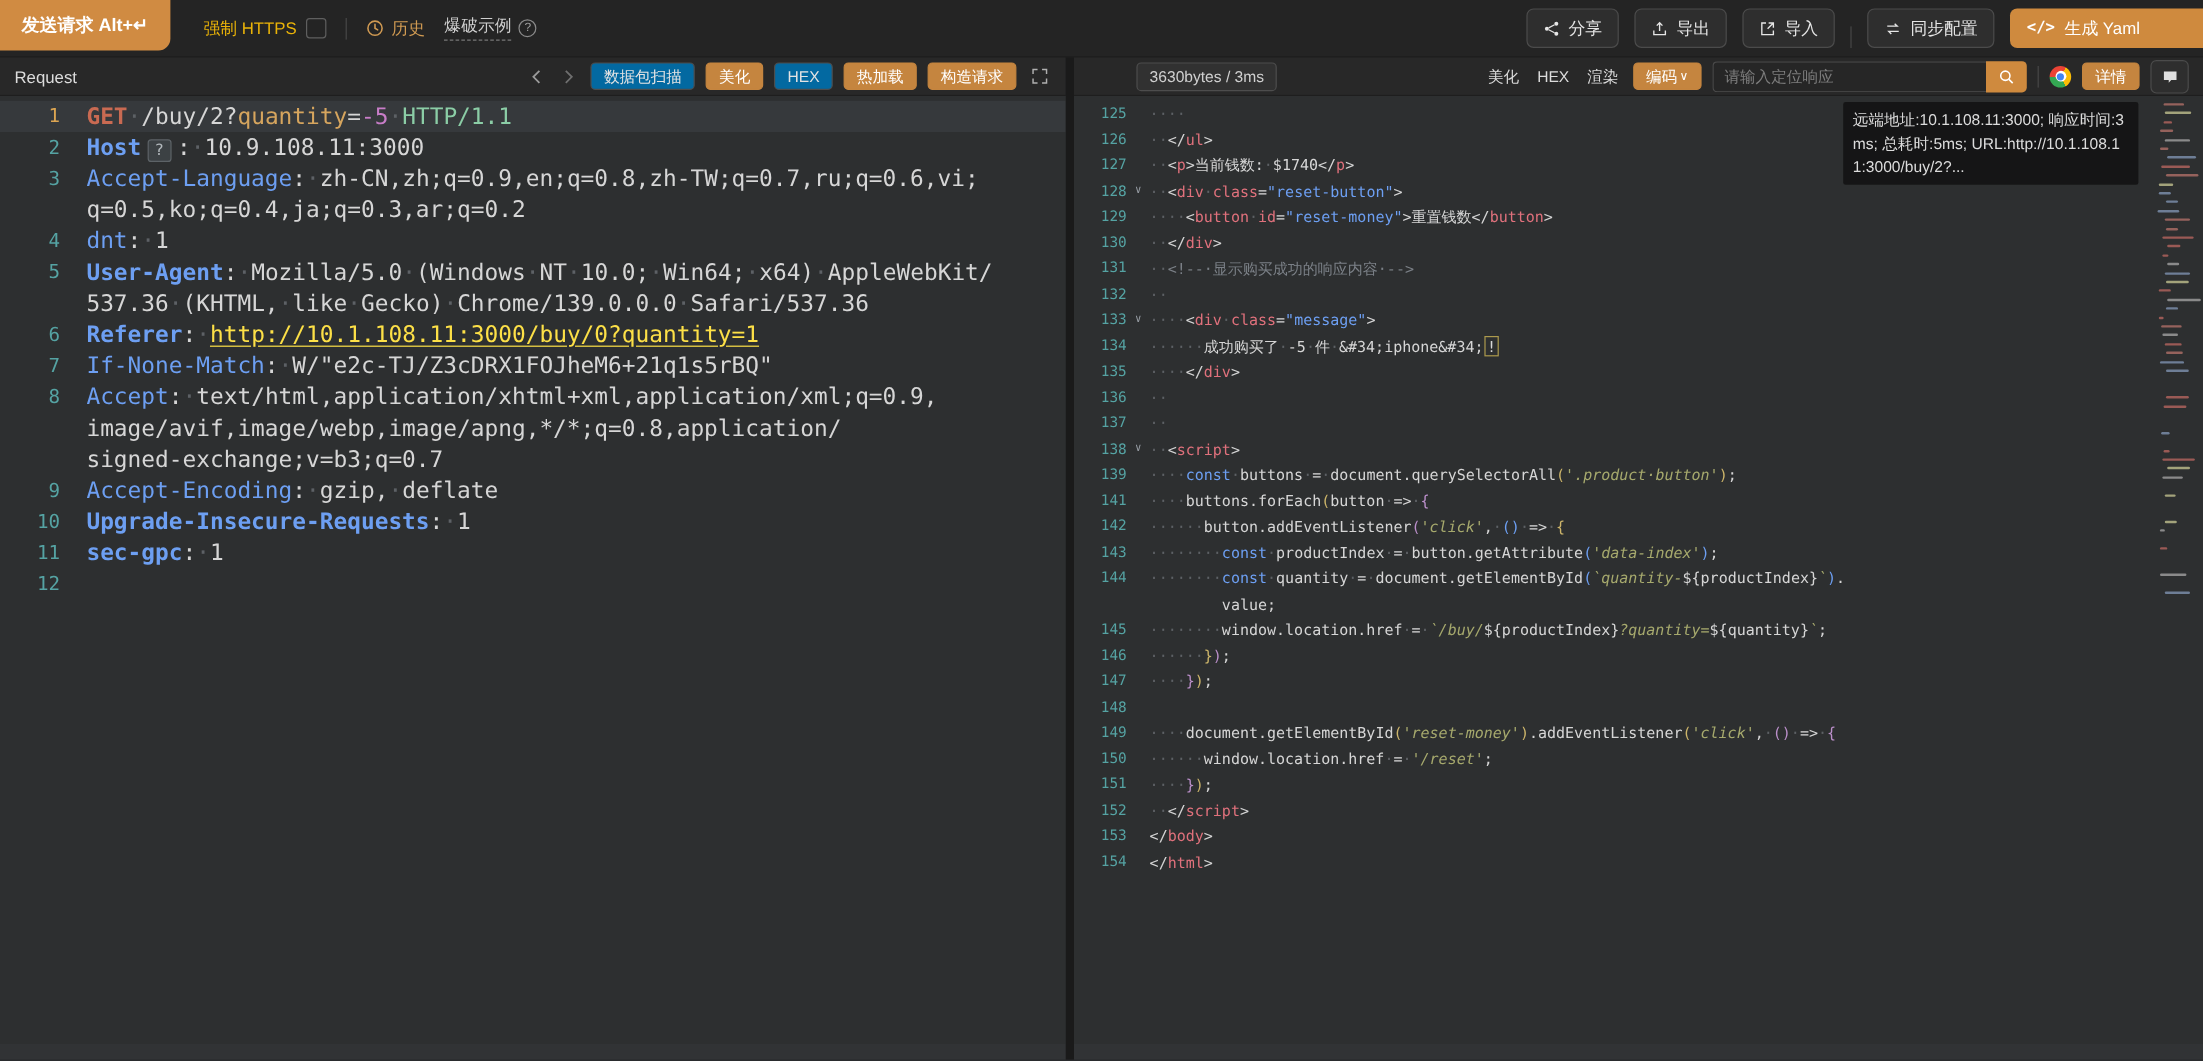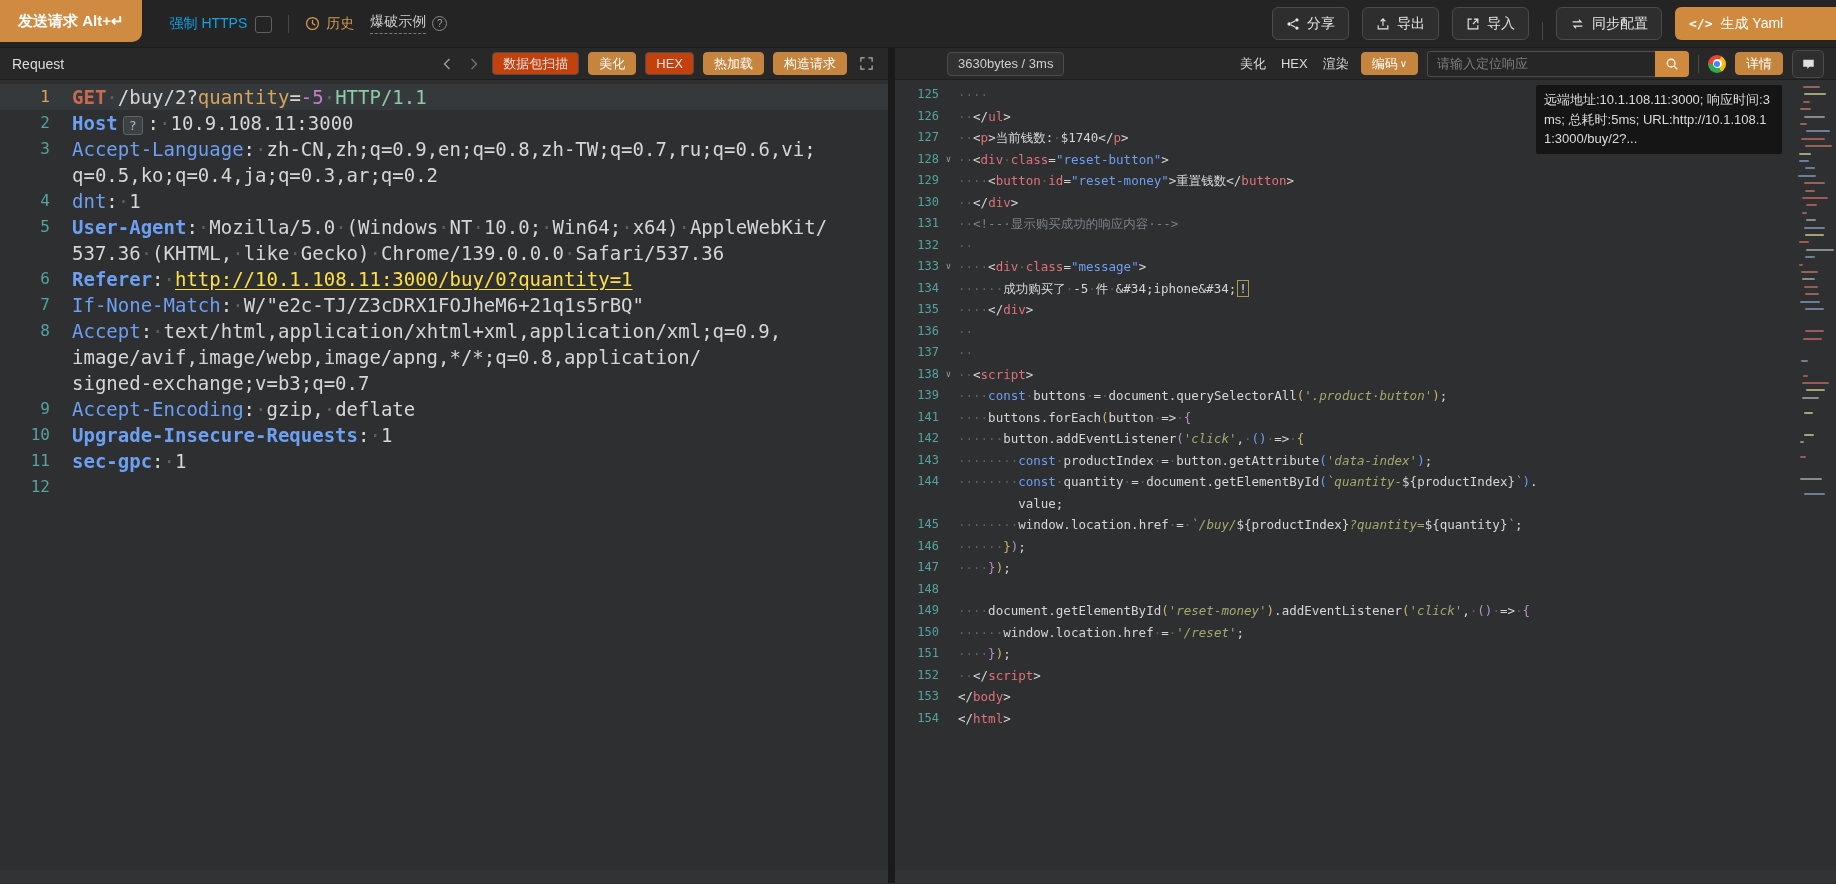--- a/index.html
+++ b/index.html
@@ -5,21 +5,21 @@
   * { box-sizing: border-box; margin: 0; padding: 0; }
   html,body { width:1836px; height:884px; overflow:hidden; }
   body { background:#2b2d2e; font-family:"Liberation Sans",sans-serif; color:#d6d6d6; }
 
   
   .topbar { height:48px; background:#242424; border-bottom:1px solid #1c1c1c;
             display:flex; align-items:center; gap:16px; }
   .send-btn { align-self:flex-start; height:42px; padding:0 18px; border:none;
               background:#d08b42; color:#fff; font-weight:bold; font-size:15px;
               border-radius:0 0 10px 0; cursor:pointer; font-family:"Liberation Sans",sans-serif; }
-  .https-group { display:flex; align-items:flex-end; gap:8px; margin-left:12px; font-size:14px; color:#0ea5e9; }
+  .https-group { display:flex; align-items:flex-start; gap:8px; margin-left:12px; font-size:14px; color:#eab308; }
   .checkbox { width:17px; height:17px; border:1.5px solid #5f5f5f; border-radius:3px; background:transparent; cursor:pointer; }
   .vdiv { width:1px; height:18px; background:#474747; }
   .history-group { display:flex; align-items:center; gap:6px; color:#d09a52; font-size:14px; cursor:pointer; }
   .blast-group { display:flex; align-items:center; gap:6px; font-size:14px; color:#cfcfcf; cursor:pointer; }
   .blast-group .lbl { border-bottom:1px dashed #777; padding-bottom:2px; }
   .qmark { width:15px; height:15px; border:1px solid #8a8a8a; border-radius:50%; color:#9f9f9f;
            font-size:10px; display:inline-flex; align-items:center; justify-content:center; }
   .tb-right { margin-left:auto; display:flex; align-items:flex-end; gap:13px; }
   .tb-btn { height:33px; padding:0 13px; background:#2e2e2e; border:1px solid #4b4b4b;
             border-radius:6px; color:#e6e6e6; font-size:14px; display:flex; align-items:center;
@@ -35,21 +35,21 @@
   .panel.left { width:888px; }
   .divider { width:7px; background:#1a1a1a; cursor:col-resize; }
   .panel.right { flex:1; min-width:0; }
 
   .panel-header { height:32px; background:#282828; border-bottom:1px solid #1e1e1e;
                   display:flex; align-items:center; gap:9px; padding:0 12px; flex:none; }
   .panel-title { font-size:14px; color:#dcdcdc; }
   .spacer { flex:1; }
   .nav-arrow { width:18px; height:18px; display:flex; align-items:center; justify-content:center; cursor:pointer; }
   .chip { height:23px; padding:0 10px; border-radius:4px; font-size:13px; display:flex; align-items:center;
-          background:#c2410c; border:1px solid #4d4d4d; color:#e3e3e3; cursor:pointer; white-space:nowrap;
+          background:#0369a1; border:1px solid #4d4d4d; color:#e3e3e3; cursor:pointer; white-space:nowrap;
           font-family:"Liberation Sans",sans-serif; }
   .chip.orange { background:#c5853f; border-color:#c5853f; color:#fff; }
   .plainbtn { color:#dcdcdc; font-size:13px; padding:0 3px; cursor:pointer; background:none; border:none;
               font-family:"Liberation Sans",sans-serif; }
   .meta-chip { height:24px; padding:0 10px; border-radius:4px; font-size:13px; display:flex; align-items:center;
                background:#313131; border:1px solid #4d4d4d; color:#cfcfcf; margin-left:40px; }
   .expand-btn { width:20px; height:20px; display:flex; align-items:center; justify-content:center; cursor:pointer; }
   .search-wrap { display:flex; align-items:center; }
   .search-input { width:228px; height:26px; background:#262626; border:1px solid #4d4d4d; border-right:none;
                   border-radius:4px 0 0 4px; color:#bdbdbd; font-size:13px; padding:0 9px; outline:none;

